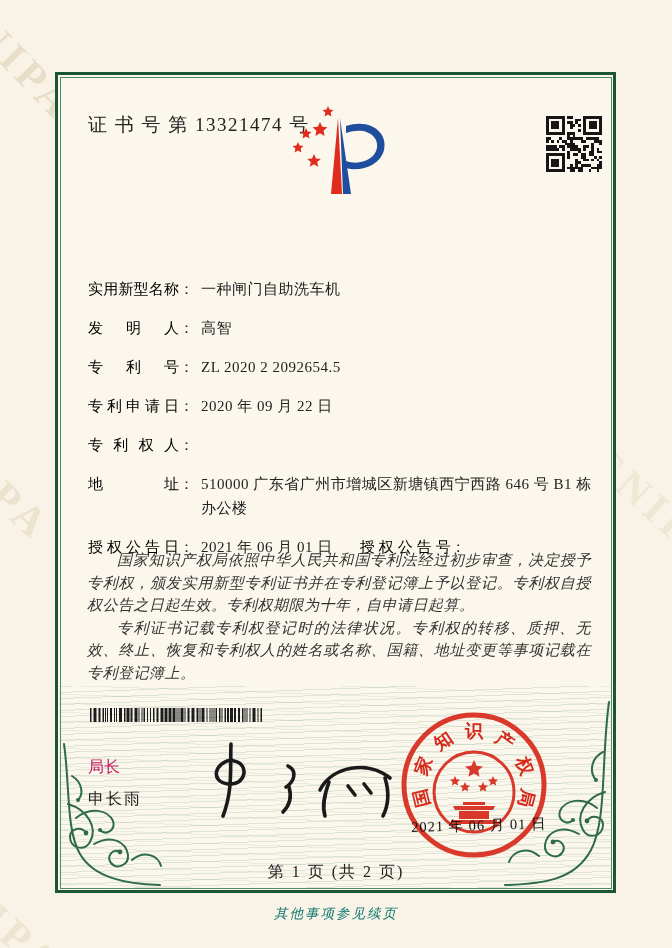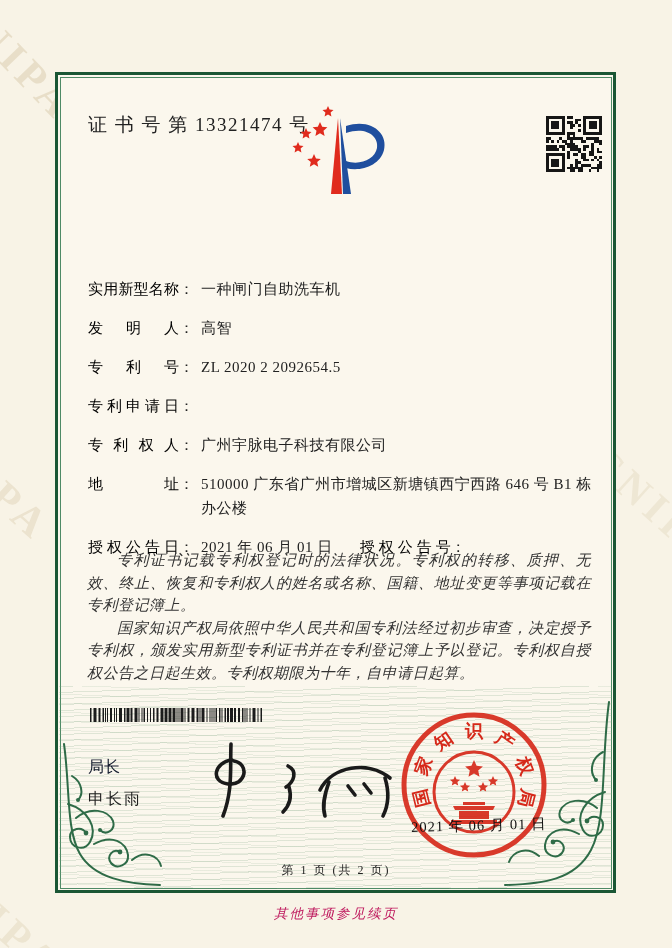--- a/index.html
+++ b/index.html
@@ -87,39 +87,39 @@
     position: absolute; left: 87px; top: 549px; width: 504px;
     font-size: 15px; line-height: 22.5px;
     text-align: justify; color: #333;
     font-style: italic;
     letter-spacing: .5px;
   }
   .body-text p { text-indent: 2em; }
   
   .barcode { position: absolute; left: 90px; top: 708px; }
   .sig-title { position: absolute; left: 88px; top: 757px;
-    font-family: "Liberation Sans", sans-serif; font-size: 16px; color: #0f172a; }
+    font-family: "Liberation Sans", sans-serif; font-size: 16px; color: #be185d; }
   .sig-name  { position: absolute; left: 88px; top: 789px;
     font-family: "Liberation Sans", sans-serif; font-size: 16px; color: #1e1e1e; letter-spacing: 2px; }
   .handwriting { position: absolute; left: 192px; top: 738px; }
   .seal { position: absolute; left: 399px; top: 710px; width: 150px; height: 150px; }
   .seal-char { font-size: 18px; font-weight: bold; fill: #d6291a; font-family: "Liberation Serif", serif; }
   .seal-date {
     position: absolute; left: 411px; top: 816px; width: 150px;
     font-size: 14.5px; color: #111; letter-spacing: 1px;
     transform: rotate(-1.5deg); white-space: nowrap;
   }
   .page-info {
     position: absolute; left: 0; top: 862px; width: 672px;
-    text-align: center; font-size: 12px; color: #222; letter-spacing: 2px;
+    text-align: center; font-size: 16px; color: #222; letter-spacing: 2px;
   }
   .bottom-note {
     position: absolute; left: 0; top: 905px; width: 672px;
     text-align: center; font-size: 13.5px; font-style: italic;
-    color: #be185d; letter-spacing: 2px;
+    color: #0f766e; letter-spacing: 2px;
   }
 </style>
 </head>
 <body>
 
 <div class="page">
 
   <div class="wm wm1">CNIPA</div>
   <div class="wm wm2">CNIPA</div>
   <div class="wm wm3">CNIPA</div>
@@ -342,47 +342,47 @@
       <span class="val">高智</span>
     </div>
     <div class="row">
       <span class="lbl">专利号</span>
         <span class="colon">：</span>
       <span class="val">ZL 2020 2 2092654.5</span>
     </div>
     <div class="row">
       <span class="lbl">专利申请日</span>
         <span class="colon">：</span>
+      <span class="val">2020 年 09 月 22 日</span>
     </div>
     <div class="row">
       <span class="lbl">专利权人</span>
         <span class="colon">：</span>
-      <span class="val">广州宇脉电子科技有限公司</span>
     </div>
     <div class="row address">
       <span class="lbl">地址</span>
         <span class="colon">：</span>
       <span class="val">510000 广东省广州市增城区新塘镇西宁西路 646 号 B1 栋办公楼</span>
     </div>
     <div class="row">
       <span class="grant-group">
         <span class="lbl">授权公告日</span>
           <span class="colon">：</span>
         <span class="val">2021 年 06 月 01 日</span>
       </span>
       <span class="grant-group">
         <span class="lbl">授权公告号</span>
           <span class="colon">：</span>
       </span>
     </div>
   </div>
 
   <div class="body-text">
+    <p>国家知识产权局依照中华人民共和国专利法经过初步审查，决定授予专利权，颁发实用新型专利证书并在专利登记簿上予以登记。专利权自授权公告之日起生效。专利权期限为十年，自申请日起算。</p>
     <p>专利证书记载专利权登记时的法律状况。专利权的转移、质押、无效、终止、恢复和专利权人的姓名或名称、国籍、地址变更等事项记载在专利登记簿上。</p>
-    <p>国家知识产权局依照中华人民共和国专利法经过初步审查，决定授予专利权，颁发实用新型专利证书并在专利登记簿上予以登记。专利权自授权公告之日起生效。专利权期限为十年，自申请日起算。</p>
   </div>
 
   <svg class="barcode" width="176" height="14" viewBox="0 0 176 14">
       <rect x="0" y="0" width="1.5" height="14" fill="#1c1c1c"></rect>
       <rect x="3.5" y="0" width="3" height="14" fill="#1c1c1c"></rect>
       <rect x="8.5" y="0" width="2" height="14" fill="#1c1c1c"></rect>
       <rect x="12.5" y="0" width="1.5" height="14" fill="#1c1c1c"></rect>
       <rect x="15" y="0" width="1" height="14" fill="#1c1c1c"></rect>
       <rect x="17" y="0" width="1" height="14" fill="#1c1c1c"></rect>
       <rect x="20" y="0" width="2" height="14" fill="#1c1c1c"></rect>

